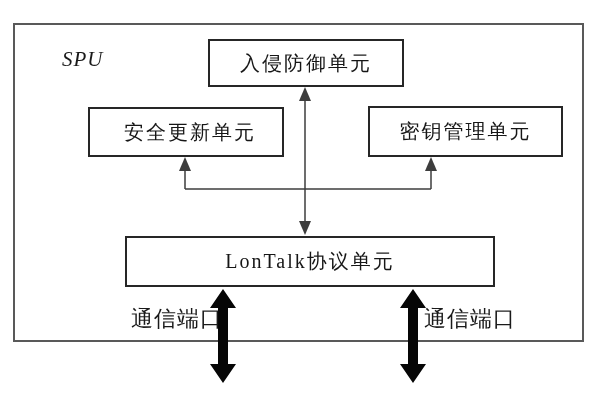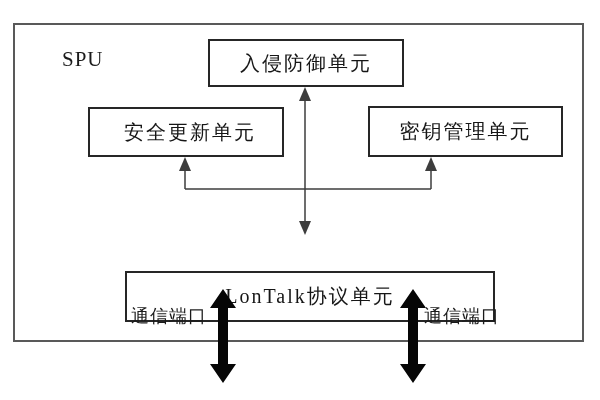--- a/index.html
+++ b/index.html
@@ -28,50 +28,51 @@
     box-sizing: border-box;
     background: #ffffff;
   }
   .spu-label {
     position: absolute;
     left: 62px;
     top: 47px;
     font-size: 21px;
     letter-spacing: 1px;
     color: #1a1a1a;
+    font-style: italic;
   }
   .node {
     position: absolute;
     background: #ffffff;
     border: 2px solid #262626;
     box-sizing: border-box;
     display: flex;
     align-items: center;
     justify-content: center;
     font-size: 20px;
     letter-spacing: 2px;
     color: #161616;
     white-space: nowrap;
     z-index: 2;
   }
   .node-intrusion { left: 208px; top: 39px;  width: 196px; height: 48px; align-items: center; }
   .node-update    { left: 88px;  top: 107px; width: 196px; height: 50px; padding-left: 8px; }
   .node-key       { left: 333px; top: 106px; width: 195px; height: 51px; margin-left: 35px; }
-  .node-lontalk   { left: 125px; top: 236px; width: 370px; height: 51px; margin-top: 35px; }
+  .node-lontalk   { left: 125px; top: 236px; width: 370px; height: 51px; }
   .connector-layer {
     position: absolute;
     left: 0;
     top: 0;
     width: 600px;
     height: 400px;
     z-index: 3;
   }
   .port-label {
     position: absolute;
-    font-size: 18px;
+    font-size: 22px;
     letter-spacing: 1px;
     color: #1a1a1a;
     z-index: 4;
     white-space: nowrap;
   }
   .port-label-left  { left: 131px; top: 304px; }
   .port-label-right { left: 424px; top: 304px; }
 </style>
 </head>
 <body>

